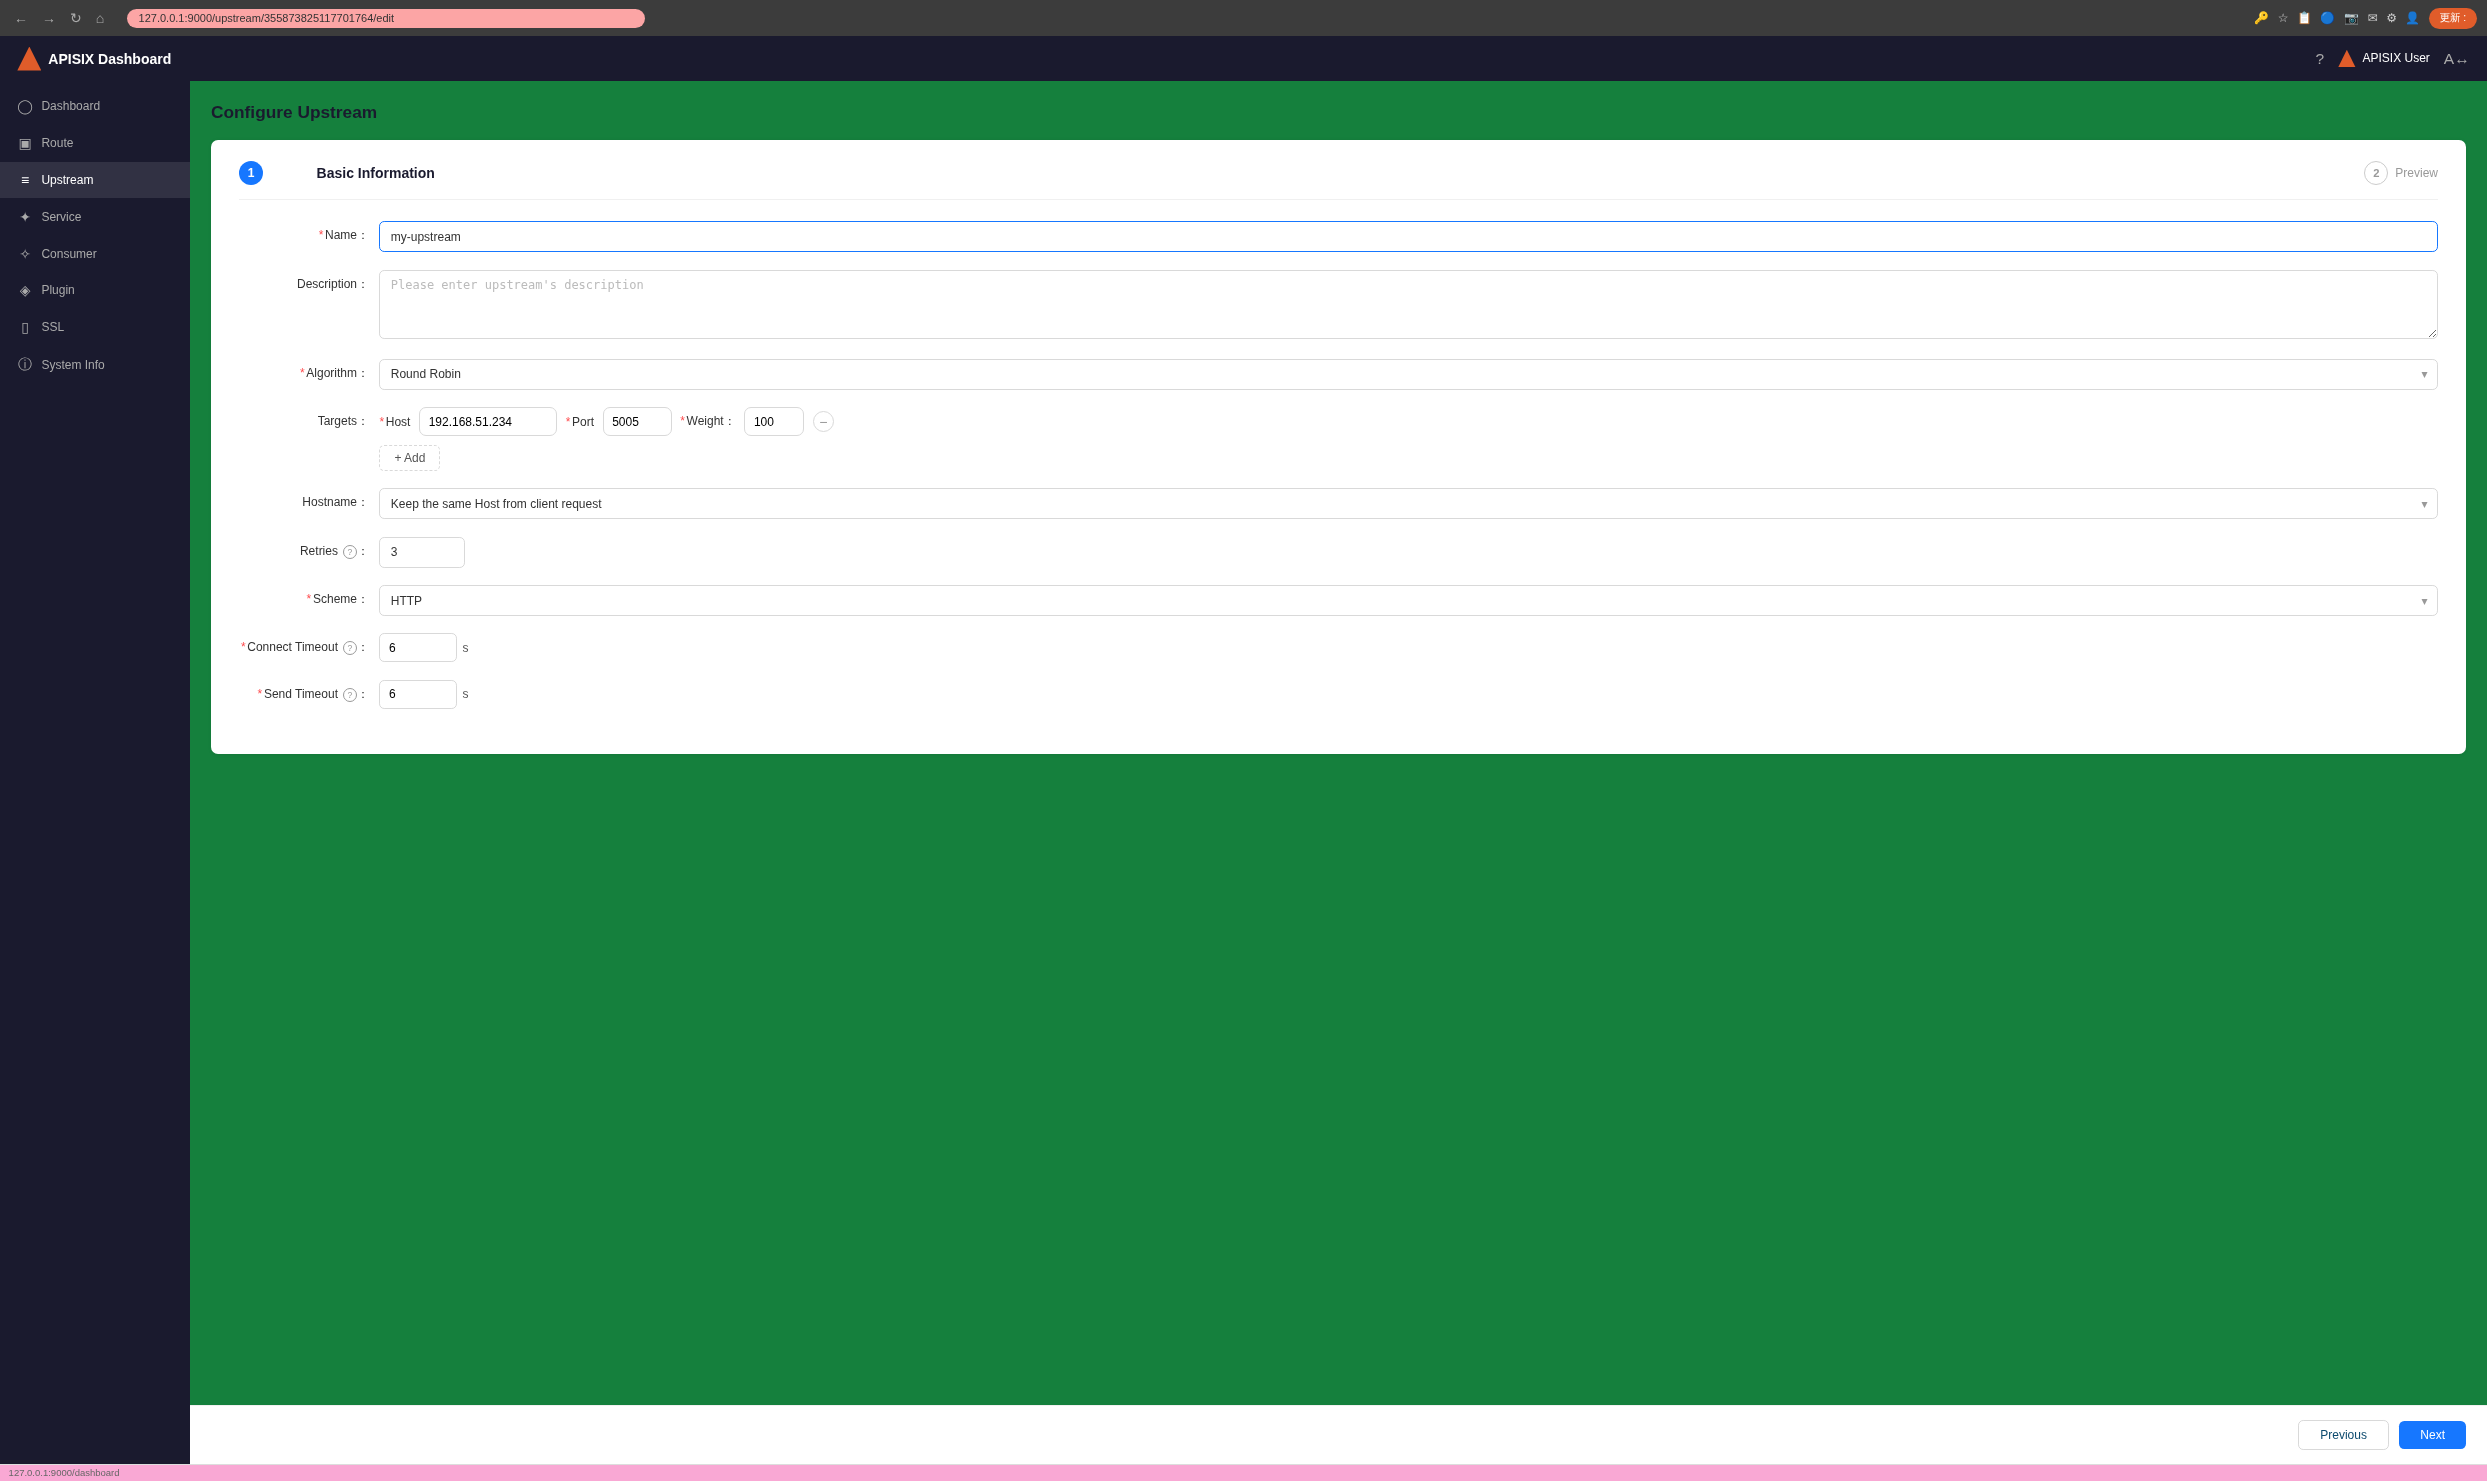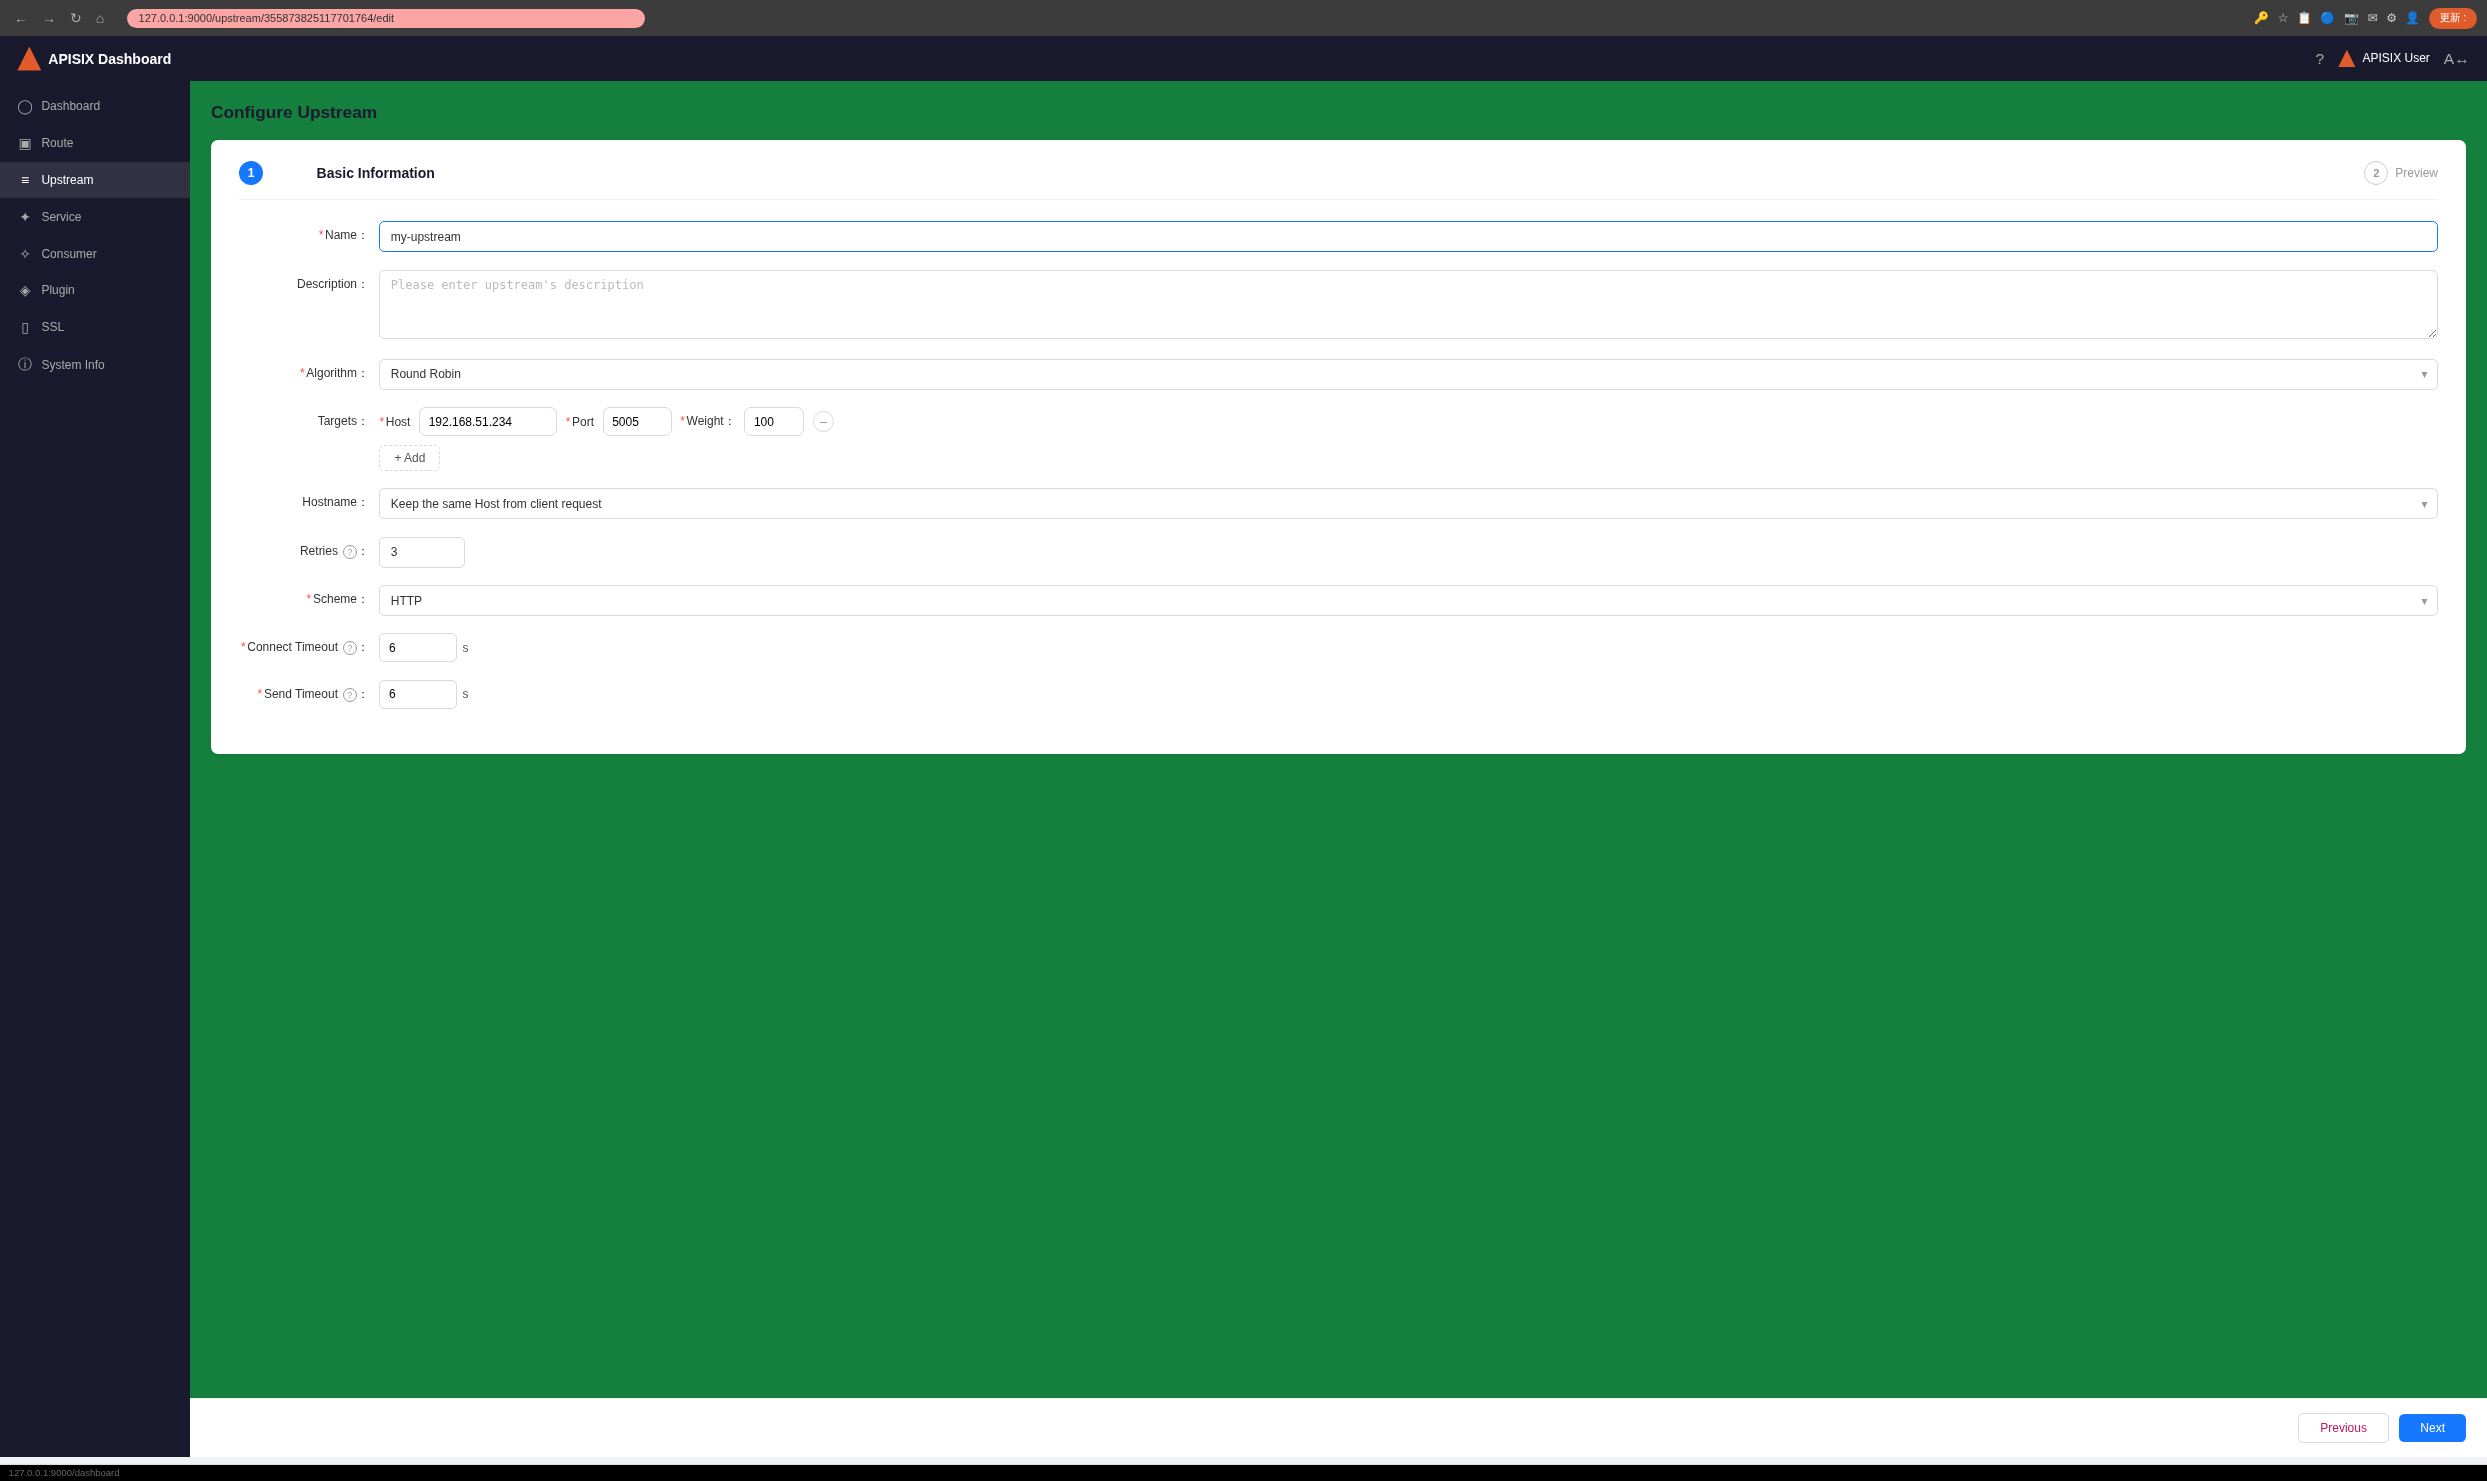--- a/index.html
+++ b/index.html
@@ -306,45 +306,44 @@
       align-items: center;
       padding: 14px 21px;
       background: white;
       border-top: 0.9px solid #f0f0f0;
       gap: 10.4px;
       flex-shrink: 0;
     }
     .btn-previous {
       border: 0.9px solid #d9d9d9;
       background: white;
-      color: #be185d;
+      color: #0c4a6e;
       border-radius: 5.2px;
       padding: 7px 21px;
       font-size: 12px;
       cursor: pointer;
     }
     .btn-next {
       background: #1677ff;
       color: white;
       border: none;
       border-radius: 5.2px;
       padding: 7px 21px;
       font-size: 12px;
       cursor: pointer;
     }
 
     
     .status-bar {
-      background: #000000;
+      background: #f9a8d4;
       border-top: 0.9px solid #ddd;
       padding: 2.6px 8.6px;
       font-size: 9.5px;
       color: #666;
       flex-shrink: 0;
-      margin-top: 7px;
     }
   </style>
 </head>
 <body>
 
 <div class="browser-bar">
   <button class="browser-nav-btn">←</button>
   <button class="browser-nav-btn">→</button>
   <button class="browser-nav-btn">↻</button>
   <button class="browser-nav-btn">⌂</button>

